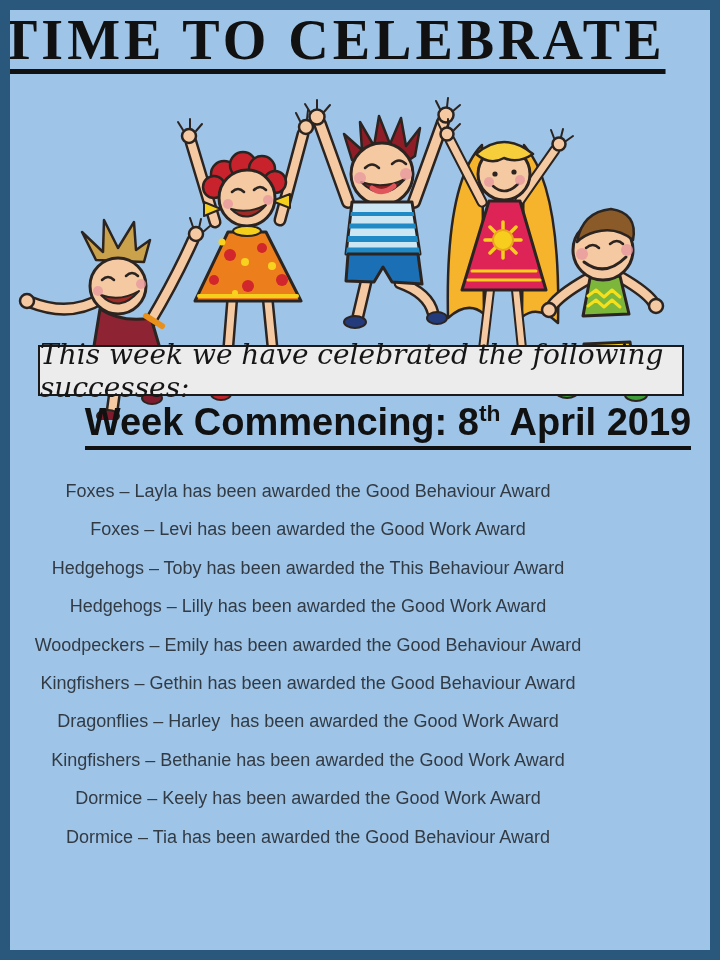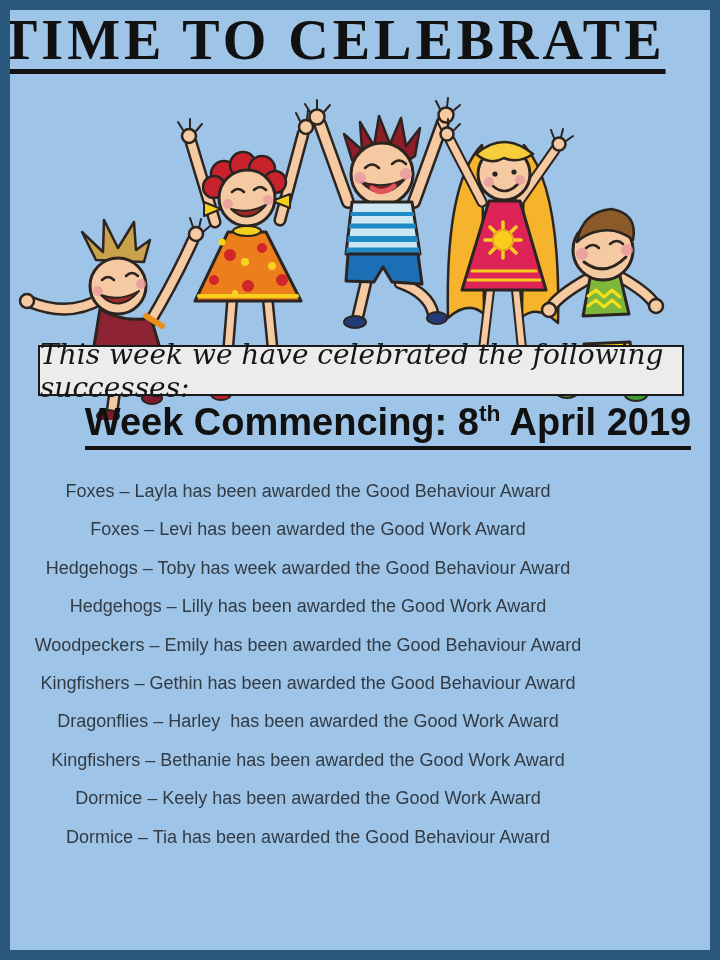--- a/index.html
+++ b/index.html
@@ -218,21 +218,21 @@
     <span>This week we have celebrated the following successes:</span>
   </div>
 
   <div class="week-heading">
     <span class="u"><span>Week Commencing: 8</span><sup>th</sup><span> April 2019</span></span>
   </div>
 
   <div class="awards">
       <div class="award-line">Foxes – Layla has been awarded the Good Behaviour Award</div>
       <div class="award-line">Foxes – Levi has been awarded the Good Work Award</div>
-      <div class="award-line">Hedgehogs – Toby has week awarded the Good Behaviour Award</div>
+      <div class="award-line">Hedgehogs – Toby has been awarded the This Behaviour Award</div>
       <div class="award-line">Hedgehogs – Lilly has been awarded the Good Work Award</div>
       <div class="award-line">Woodpeckers – Emily has been awarded the Good Behaviour Award</div>
       <div class="award-line">Kingfishers – Gethin has been awarded the Good Behaviour Award</div>
       <div class="award-line">Dragonflies – Harley  has been awarded the Good Work Award</div>
       <div class="award-line">Kingfishers – Bethanie has been awarded the Good Work Award</div>
       <div class="award-line">Dormice – Keely has been awarded the Good Work Award</div>
       <div class="award-line">Dormice – Tia has been awarded the Good Behaviour Award</div>
     </div>
 </div>
 

